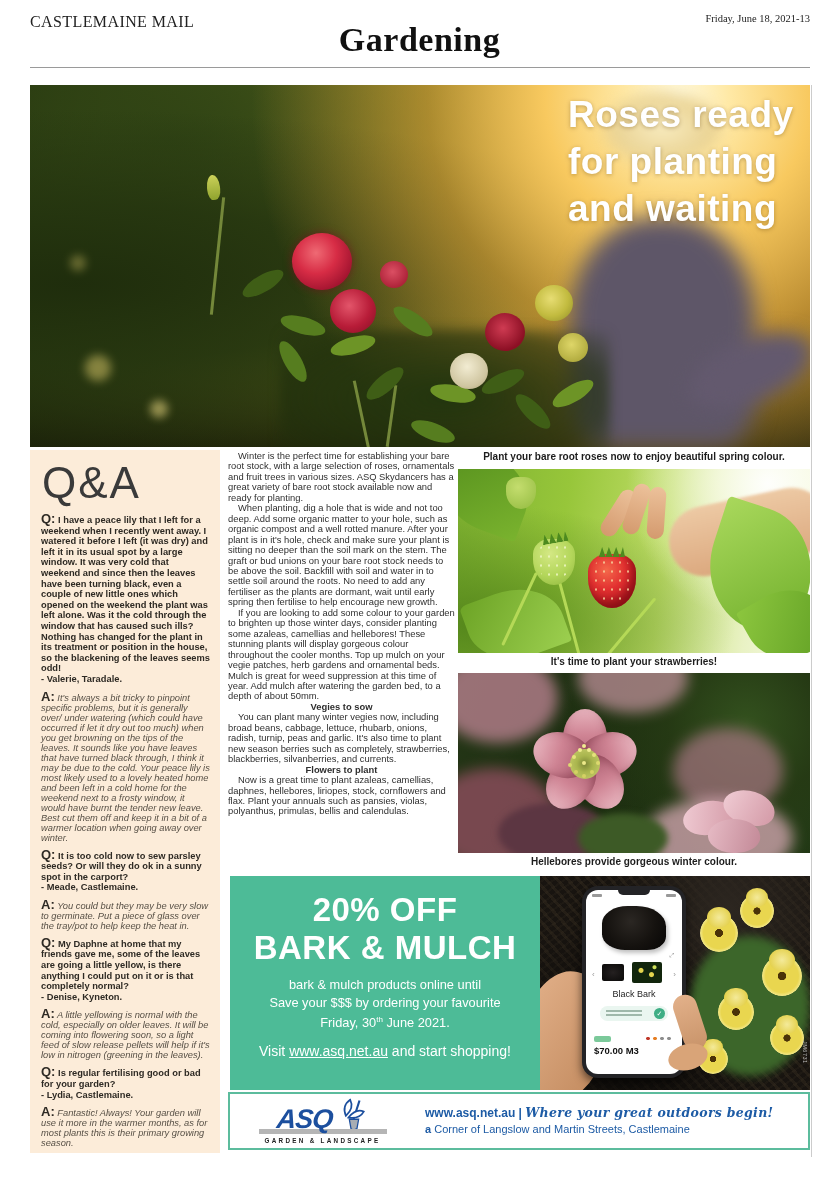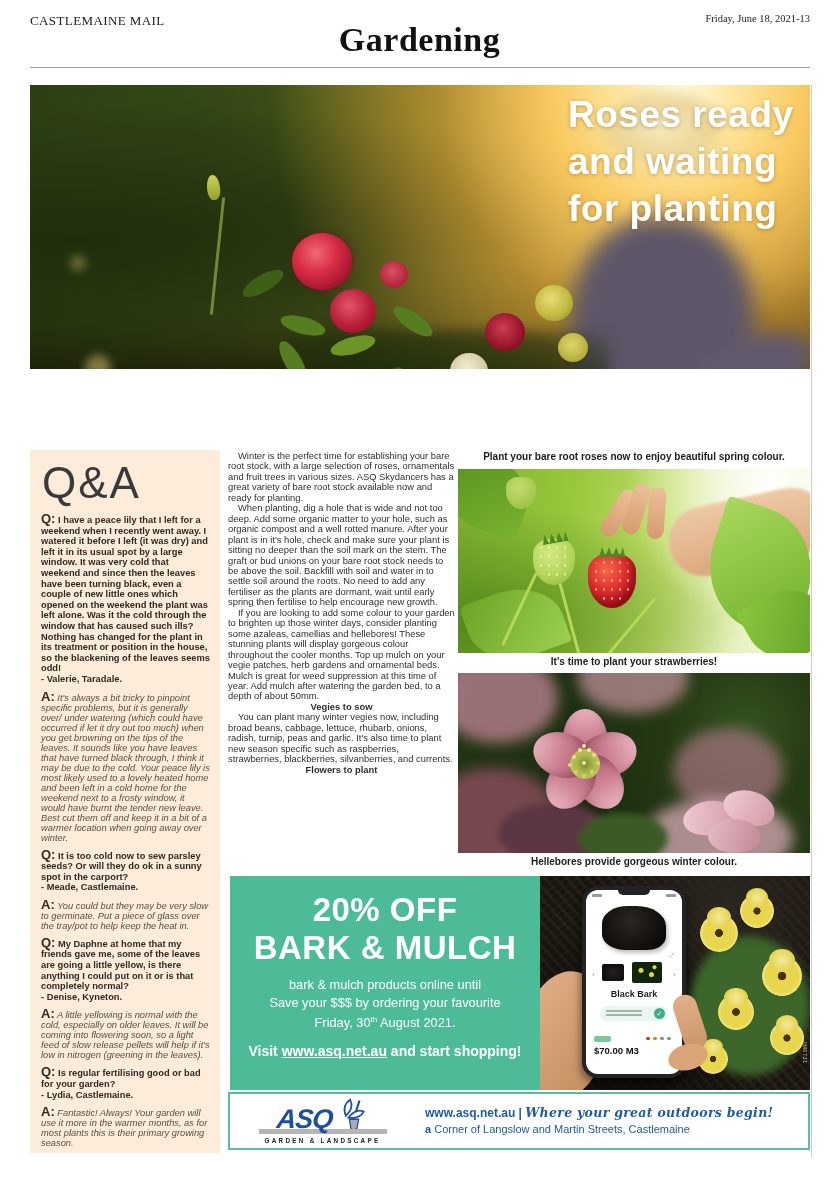--- a/index.html
+++ b/index.html
@@ -1,27 +1,27 @@
 <!DOCTYPE html>
 <html><head>
 <meta charset="utf-8">
 <style>
   * { margin:0; padding:0; box-sizing:border-box; }
   body { background:#e8e8e8; font-family:"Liberation Sans", sans-serif; }
   #page { position:relative; width:839px; height:1200px; background:#fff; margin:0 auto; overflow:hidden; }
 
   
-  .masthead { position:absolute; left:30px; top:13px; font-family:"Liberation Serif", serif; font-size:13px; letter-spacing:.4px; color:#222; }
+  .masthead { position:absolute; left:30px; top:13px; font-family:"Liberation Serif", serif; font-size:16px; letter-spacing:.4px; color:#222; }
   .pagedate { position:absolute; right:29px; top:13px; font-family:"Liberation Serif", serif; font-size:10.5px; color:#222; }
   .section-title { position:absolute; left:0; top:21px; width:100%; text-align:center; font-family:"Liberation Serif", serif; font-size:34px; font-weight:700; color:#111; letter-spacing:.5px; }
   .header-rule { position:absolute; left:30px; top:67px; width:780px; height:1px; background:#9a9a9a; }
   .page-edge { position:absolute; left:811px; top:85px; width:1px; height:1072px; background:#ccc; }
 
   
-  .hero { position:absolute; left:30px; top:85px; width:780px; height:284px; overflow:hidden;
+  .hero { position:absolute; left:30px; top:85px; width:780px; height:362px; overflow:hidden;
     background:
       radial-gradient(circle at 83% 4%, #fffbe2 0%, #ffe9a6 7%, #f8c95f 18%, rgba(238,170,60,.55) 34%, rgba(210,140,40,0) 58%),
       radial-gradient(ellipse at 6% 55%, rgba(30,44,12,.95) 0%, rgba(36,52,15,.85) 28%, rgba(40,58,16,0) 62%),
       radial-gradient(ellipse at 18% 15%, rgba(46,66,20,.9), rgba(46,66,20,0) 55%),
       linear-gradient(to top, rgba(22,26,7,.85), rgba(22,26,7,0) 38%),
       linear-gradient(105deg, #2a3a10 0%, #47581a 22%, #6b7721 40%, #8b8629 55%, #a3882f 70%, #8d7426 85%, #6f5e20 100%);
   }
   .hero .blob { position:absolute; border-radius:50%; }
   .bokeh1 { left:55px; top:270px; width:26px; height:26px; background:#e3cf6e; opacity:.5; filter:blur(5px); }
   .bokeh2 { left:120px; top:315px; width:18px; height:18px; background:#f0dd85; opacity:.55; filter:blur(4px); }
@@ -120,21 +120,21 @@
     box-shadow:-10px -6px 0 #e6e27c, 10px -8px 0 #e6e27c, -14px 2px 0 #dcd96e, 14px 0 0 #dcd96e,
       -4px -13px 0 #f0ec90, 5px -13px 0 #f0ec90, -8px 9px 0 #d4d164, 8px 9px 0 #d4d164, 0 13px 0 #d4d164, 0 -17px 0 #f0ec90; }
   .flower2 { position:absolute; left:225px; top:118px; width:110px; height:80px; }
   .petal2 { position:absolute; width:52px; height:34px; border-radius:50% 60% 45% 60%; background:linear-gradient(110deg, #f0ccd4, #d399a6); }
 
   
   .ad-green { position:absolute; left:230px; top:876px; width:310px; height:214px; background:#4dbb97; color:#fff; text-align:center; }
   .ad-title { font-size:33px; font-weight:800; line-height:38px; letter-spacing:.5px; }
   .ad-t1 { margin-top:15px; }
   .ad-body { font-size:12.8px; line-height:17.5px; margin-top:9px; }
-  .ad-visit { font-size:14px; margin-top:11px;font-weight:bold; }
+  .ad-visit { font-size:14px; margin-top:11px; }
   .ad-link { text-decoration:underline; cursor:pointer; }
   sup { font-size:8px; }
 
   
   .ad-photo { position:absolute; left:540px; top:876px; width:270px; height:214px; overflow:hidden;
     background:
       radial-gradient(ellipse at 70% 15%, #2c2620 0%, rgba(30,26,20,0) 45%),
       radial-gradient(ellipse at 30% 80%, #0c0a08 0%, rgba(10,8,6,0) 55%),
       repeating-linear-gradient(48deg, rgba(70,58,40,.28) 0 3px, rgba(0,0,0,0) 3px 8px),
       repeating-linear-gradient(-35deg, rgba(50,42,30,.25) 0 2px, rgba(0,0,0,0) 2px 6px),
@@ -153,21 +153,21 @@
   .sbar { position:absolute; top:4px; width:10px; height:2.5px; background:#999; border-radius:1px; }
   .sbar.l { left:6px; } .sbar.r { right:6px; }
   .prod-img { position:absolute; left:16px; top:16px; width:64px; height:44px; border-radius:40% 46% 30% 36%;
     background:radial-gradient(circle at 45% 35%, #2b2723 0%, #15120f 55%, #060505 100%);
     box-shadow:2px 3px 4px rgba(0,0,0,.25); }
   .expand-ico { position:absolute; right:8px; top:62px; font-size:6px; color:#888; }
   .car-arrow { position:absolute; top:80px; font-size:8px; color:#999; }
   .thumb1 { position:absolute; left:16px; top:74px; width:22px; height:17px; background:radial-gradient(#242020, #0a0908); border-radius:2px; }
   .thumb2 { position:absolute; left:46px; top:72px; width:30px; height:21px; background:#11250c; border-radius:2px;
     background-image:radial-gradient(circle at 30% 40%, #e3d44e 0 2px, transparent 3px), radial-gradient(circle at 65% 60%, #e3d44e 0 2px, transparent 3px), radial-gradient(circle at 75% 25%, #cfe15a 0 1.5px, transparent 2.5px); }
-  .prod-name { position:absolute; left:0; top:99px; width:100%; text-align:center; font-size:9px; font-weight:bold; color:#1e1e1e; }
+  .prod-name { position:absolute; left:0; top:99px; width:100%; text-align:center; font-size:9px; font-weight:normal; color:#1e1e1e; }
   .pill { position:absolute; left:14px; top:116px; width:68px; height:15px; background:#eaf6f0; border-radius:8px; }
   .pill-lines { position:absolute; left:6px; top:4px; width:36px; height:2px; background:#9fb8aa; box-shadow:0 4px 0 #9fb8aa; }
   .pill-check { position:absolute; right:3px; top:2px; width:11px; height:11px; border-radius:50%; background:#3fae85; color:#fff; font-size:7px; line-height:11px; text-align:center; }
   .stock-badge { position:absolute; left:8px; top:146px; width:17px; height:6px; background:#7bc99a; border-radius:2px; }
   .mini-dots { position:absolute; right:8px; top:146px; width:30px; height:5px;
     background-image:radial-gradient(circle at 4px 2.5px, #c0392b 0 1.6px, transparent 2px), radial-gradient(circle at 11px 2.5px, #e67e22 0 1.6px, transparent 2px), radial-gradient(circle at 18px 2.5px, #8e8e8e 0 1.6px, transparent 2px), radial-gradient(circle at 25px 2.5px, #8e8e8e 0 1.6px, transparent 2px); }
   .price { position:absolute; left:8px; top:155px; font-size:9.5px; font-weight:bold; color:#111; }
   .photo-code { position:absolute; right:2px; bottom:26px; writing-mode:vertical-rl; font-size:5.5px; color:#b9b9b9; letter-spacing:.5px; }
 
   
@@ -220,22 +220,22 @@
     <div class="leaf l3" style="left:520px; top:300px; transform:rotate(-30deg);"></div>
     <div class="rose rose-main"></div>
     <div class="rose rose-2"></div>
     <div class="rose rose-3"></div>
     <div class="rose rose-far"></div>
     <div class="rose rose-y1"></div>
     <div class="rose rose-y2"></div>
     <div class="rose rose-c"></div>
     <div class="headline">
       <div>Roses ready</div>
+      <div>for planting</div>
       <div>and waiting</div>
-      <div>for planting</div>
     </div>
   </div>
 
   <div class="qa-box">
     <div class="qa-title">Q&amp;A</div>
 
     <div class="qa-q"><span class="pfx">Q:</span> <span>I have a peace lily that I left for a weekend when I recently went away. I watered it before I left (it was dry) and left it in its usual spot by a large window. It was very cold that weekend and since then the leaves have been turning black, even a couple of new little ones which opened on the weekend the plant was left alone. Was it the cold through the window that has caused such ills? Nothing has changed for the plant in its treatment or position in the house, so the blackening of the leaves seems odd!</span></div>
     <div class="qa-by">- Valerie, Taradale.</div>
     <div class="qa-a"><span class="pfx">A:</span> <span>It's always a bit tricky to pinpoint specific problems, but it is generally over/ under watering (which could have occurred if let it dry out too much) when you get browning on the tips of the leaves. It sounds like you have leaves that have turned black through, I think it may be due to the cold. Your peace lily is most likely used to a lovely heated home and been left in a cold home for the weekend next to a frosty window, it would have burnt the tender new leave. Best cut them off and keep it in a bit of a warmer location when going away over winter.</span></div>
 
@@ -251,22 +251,23 @@
     <div class="qa-by">- Lydia, Castlemaine.</div>
     <div class="qa-a"><span class="pfx">A:</span> <span>Fantastic! Always! Your garden will use it more in the warmer months, as for most plants this is their primary growing season.</span></div>
 
   </div>
 
   <div class="article">
     <p>Winter is the perfect time for establishing your bare root stock, with a large selection of roses, ornamentals and fruit trees in various sizes. ASQ Skydancers has a great variety of bare root stock available now and ready for planting.</p>
     <p>When planting, dig a hole that is wide and not too deep. Add some organic matter to your hole, such as organic compost and a well rotted manure. After your plant is in it's hole, check and make sure your plant is sitting no deeper than the soil mark on the stem. The graft or bud unions on your bare root stock needs to be above the soil. Backfill with soil and water in to settle soil around the roots. No need to add any fertiliser as the plants are dormant, wait until early spring then fertilise to help encourage new growth.</p>
     <p>If you are looking to add some colour to your garden to brighten up those winter days, consider planting some azaleas, camellias and hellebores! These stunning plants will display gorgeous colour throughout the cooler months. Top up mulch on your vegie patches, herb gardens and ornamental beds. Mulch is great for weed suppression at this time of year. Add mulch after watering the garden bed, to a depth of about 50mm.</p>
     <div class="subhead">Vegies to sow</div>
-    <p>You can plant many winter vegies now, including broad beans, cabbage, lettuce, rhubarb, onions, radish, turnip, peas and garlic. It's also time to plant new season specific such as raspberries, strawberries, blackberries, silvanberries, and currents.</p>
+    <p>You can plant many winter vegies now, including broad beans, cabbage, lettuce, rhubarb, onions, radish, turnip, peas and garlic. It's also time to plant new season berries such as completely, strawberries, blackberries, silvanberries, and currents.</p>
     <div class="subhead">Flowers to plant</div>
+    <p>Now is a great time to plant azaleas, camellias, daphnes, hellebores, liriopes, stock, cornflowers and flax. Plant your annuals such as pansies, violas, polyanthus, primulas, bellis and calendulas.</p>
   </div>
 
   <div class="caption" style="top:451px;">Plant your bare root roses now to enjoy beautiful spring colour.</div>
 
   <div class="photo photo-straw">
     <div class="sleaf sl3"></div>
     <div class="sleaf sl4"></div>
     <div class="arm-s"></div>
     <div class="sleaf sl1"></div>
     <div class="sleaf sl2"></div>
@@ -310,21 +311,21 @@
   </div>
 
   <div class="caption" style="top:856px;">Hellebores provide gorgeous winter colour.</div>
 
   <div class="ad-green">
     <div class="ad-title ad-t1">20% OFF</div>
     <div class="ad-title">BARK &amp; MULCH</div>
     <div class="ad-body">
       <div>bark &amp; mulch products online until</div>
       <div>Save your $$$ by ordering your favourite</div>
-      <div><span>Friday, 30</span><sup>th</sup><span> August 2021.</span></div>
+      <div><span>Friday, 30</span><sup>th</sup><span> June 2021.</span></div>
     </div>
     <div class="ad-visit"><span>Visit </span><span class="ad-link">www.asq.net.au</span><span> and start shopping!</span></div>
   </div>
 
   <div class="ad-photo">
     <div class="pansy-leaves" style="left:150px; top:60px; width:120px; height:140px;"></div>
     <div class="pansy" style="left:160px; top:38px; width:38px; height:38px;"></div>
     <div class="pansy" style="left:200px; top:18px; width:34px; height:34px;"></div>
     <div class="pansy" style="left:222px; top:80px; width:40px; height:40px;"></div>
     <div class="pansy" style="left:178px; top:118px; width:36px; height:36px;"></div>

